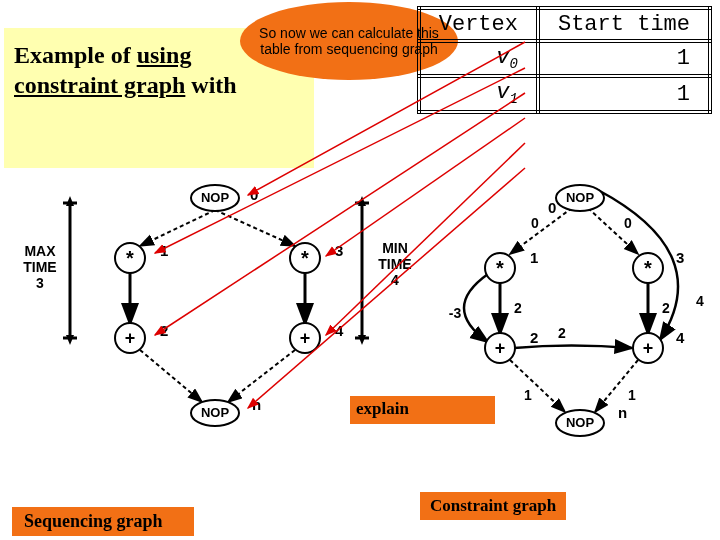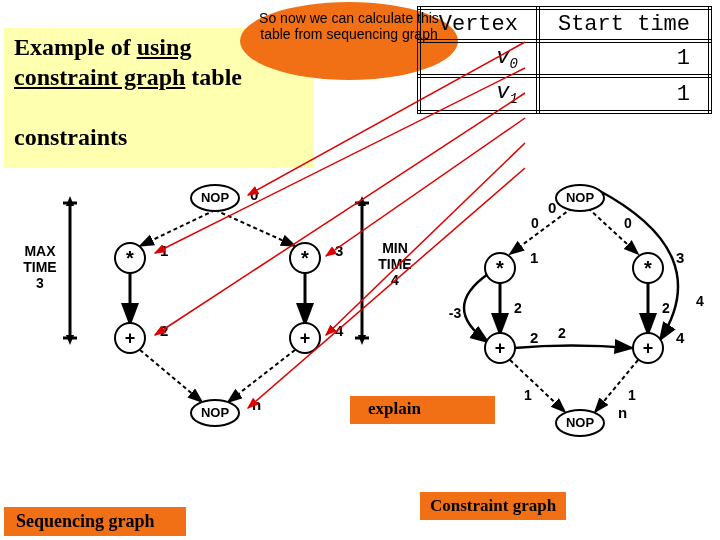--- a/index.html
+++ b/index.html
@@ -1,47 +1,46 @@
 <!DOCTYPE html>
 <html><head>
 <meta charset="utf-8">
 <style>
 *{margin:0;padding:0;box-sizing:border-box}
 body{width:720px;height:540px;position:relative;background:#fff;font-family:Georgia,serif;overflow:hidden}
-.title-box{position:absolute;left:4px;top:28px;width:310px;height:140px;background:#ffffb0;padding:4px 10px}
+.title-box{position:absolute;left:4px;top:28px;width:310px;height:140px;background:#ffffb0;padding:12px 10px}
 .title-box h1{font-size:24px;font-weight:bold;line-height:1.25}
 .title-box h1 .ul{text-decoration:underline}
-.bubble{position:absolute;left:240px;top:2px;width:218px;height:78px;background:#f27015;border-radius:50%;display:flex;align-items:flex-start;justify-content:center;text-align:center;font-family:Arial,sans-serif;font-size:14px;color:#000;padding:8px 18px}
+.bubble{position:absolute;left:240px;top:2px;width:218px;height:78px;background:#f27015;border-radius:50%;display:flex;align-items:center;justify-content:center;text-align:center;font-family:Arial,sans-serif;font-size:14px;color:#000;padding:8px 18px}
 .vtable{position:absolute;right:8px;top:6px;border-collapse:collapse;font-family:"Courier New",monospace;font-size:22px}
 .vtable th,.vtable td{border:4px double #000;padding:2px 18px;text-align:right;font-weight:normal}
 .vtable th{font-family:"Courier New",monospace}
 .vtable td:first-child{font-style:italic}
 .vtable sub{font-size:14px}
-.explain-box{position:absolute;left:350px;top:396px;width:145px;height:28px;background:#f27015;font-weight:bold;font-size:17px;padding:3px 18px}
-.seq-label{position:absolute;left:4px;bottom:4px;background:#f27015;font-weight:bold;font-size:18px;padding:4px 12px;width:182px}
+.explain-box{position:absolute;left:350px;top:396px;width:145px;height:28px;background:#f27015;font-weight:bold;font-size:17px;padding:3px 6px}
+.seq-label{position:absolute;left:12px;bottom:4px;background:#f27015;font-weight:bold;font-size:18px;padding:4px 12px;width:182px}
 .con-label{position:absolute;left:420px;bottom:20px;background:#f27015;font-weight:bold;font-size:17px;padding:4px 10px}
 .graph-area{position:absolute;left:0;top:178px;width:720px;height:290px}
 svg{position:absolute;left:0;top:0}
 .nop{fill:#fff;stroke:#000;stroke-width:2}
 .op{fill:#fff;stroke:#000;stroke-width:2}
 .nlabel{font-family:Arial,sans-serif;font-size:13px;font-weight:bold;text-anchor:middle}
 .slabel{font-family:Arial,sans-serif;font-size:15px;font-weight:bold}
 .elabel{font-family:Arial,sans-serif;font-size:14px;font-weight:bold;text-anchor:middle}
 .maxtime{font-family:Arial,sans-serif;font-size:14px;font-weight:bold;text-anchor:middle}
 .arrows-red{position:absolute;left:0;top:0;width:720px;height:540px;pointer-events:none}
 </style>
 </head>
 <body>
 
 <div class="title-box">
   <h1>
     <span>Example of </span><span class="ul">using</span><br>
-    <span class="ul">constraint graph</span><span> table</span><br>
+    <span class="ul">constraint graph</span><span> with</span><br>
     <br>
-    <span>constraints</span>
   </h1>
 </div>
 
 <div class="bubble">
   <span>So now we can calculate this table from sequencing graph</span>
 </div>
 
 <table class="vtable">
   <tbody>
       <tr>

